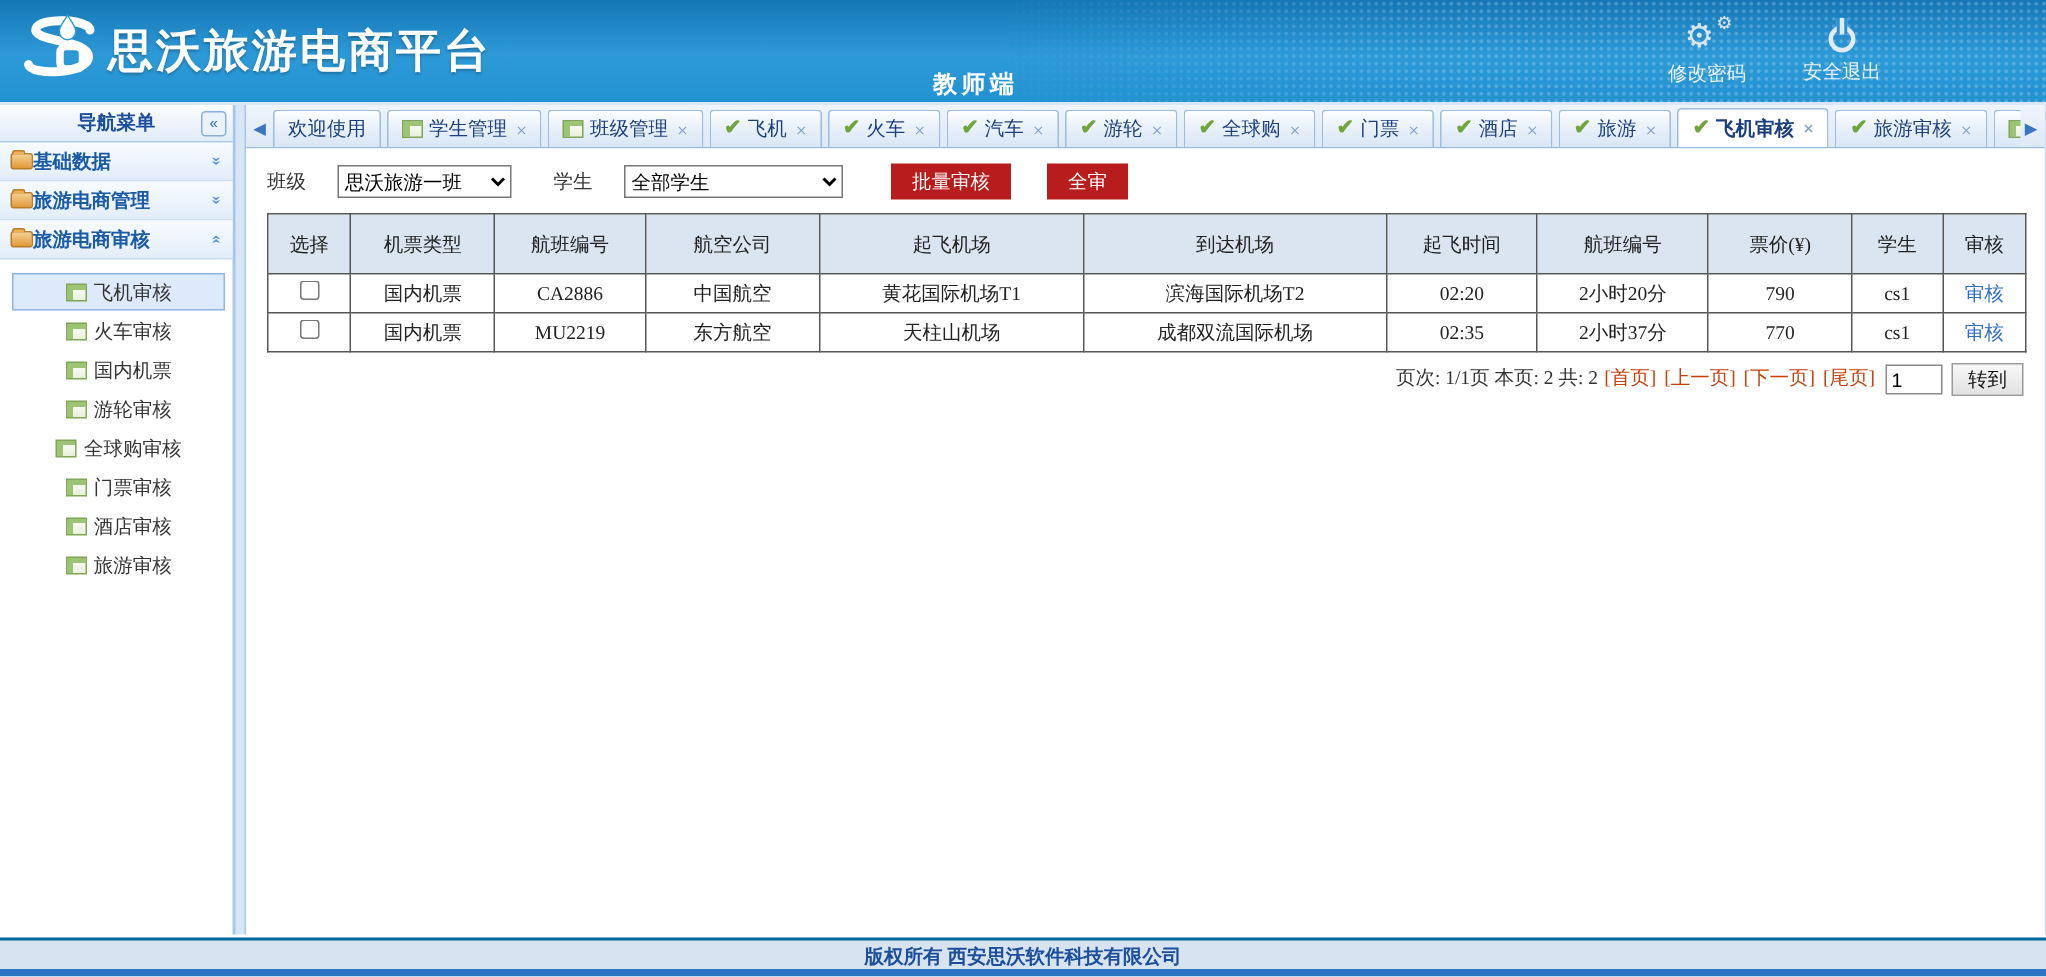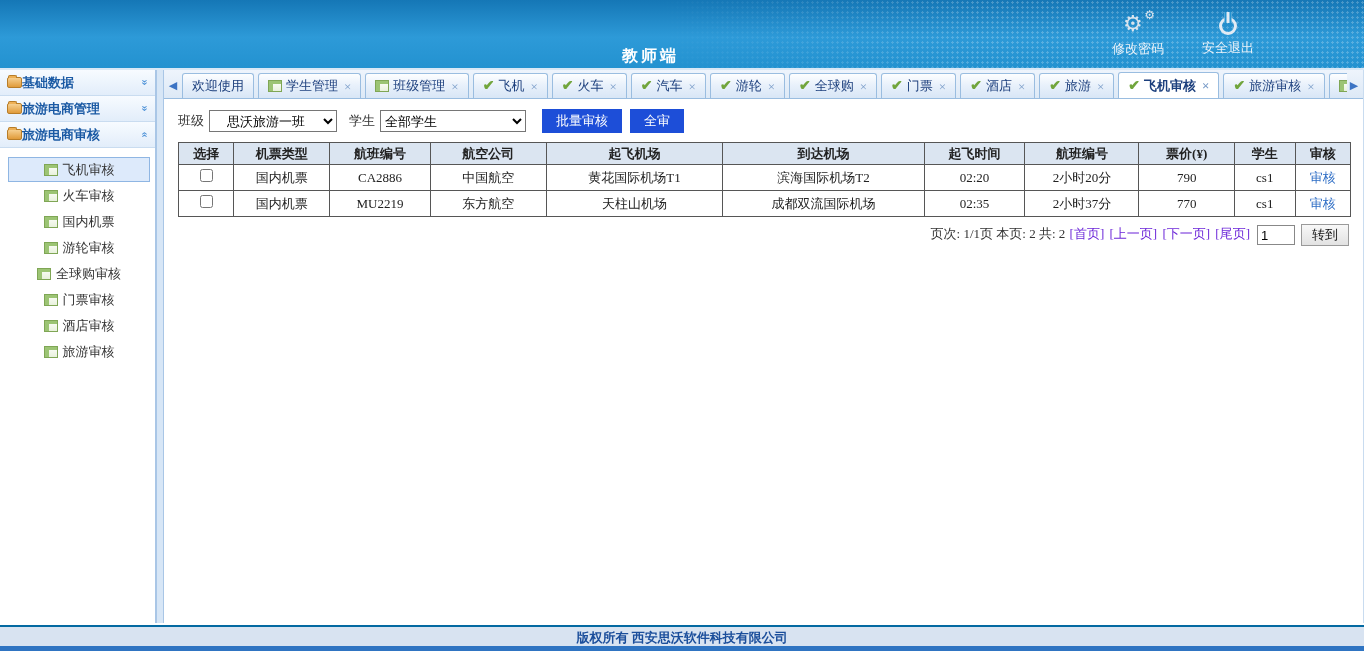--- a/index.html
+++ b/index.html
@@ -93,63 +93,73 @@
     border:1px solid #9abde0; border-bottom:none; border-radius:3px 3px 0 0;
     cursor:pointer; font-family:"Liberation Serif", serif; }
   .tab.active { background:#fff; font-weight:bold; height:27px;
     margin-bottom:-1px; border-bottom:1px solid #fff; z-index:2; }
   .check-icon { color:#71a53c; font-size:14px; font-weight:bold; line-height:1; }
   .tab-close { color:#7a9cc8; font-size:13px; margin-left:2px; line-height:1; }
 
   
   .panel { flex:1; background:#fff; overflow:hidden;
     font-family:"Liberation Serif", serif; }
-  .filter-row { display:flex; align-items:center; gap:4px;
+  .filter-row { display:flex; align-items:center; gap:20px;
     padding:10px 0 0 14px; font-size:13px; color:#333; }
   .filter-row label { margin-right:1px; }
   .filter-row select { height:22px; font-size:13px; border:1px solid #767676;
     background:#fff; margin-right:8px; }
-  .sel-class { width:128px;padding-left:13px; }
+  .sel-class { width:116px; }
   .sel-student { width:146px; }
   .btn-primary { height:24px; padding:0 14px; margin-left:4px; border:none;
-    background:#1d4ed8; color:#fff; font-size:13px; cursor:pointer; }
+    background:#b91c1c; color:#fff; font-size:13px; cursor:pointer; }
 
   
   table.audit { border-collapse:collapse; table-layout:fixed;
     width:calc(100% - 26px); margin:9px 12px 0 14px; font-size:13px; color:#222; }
   table.audit th, table.audit td { border:1px solid #565656; text-align:center;
     overflow:hidden; white-space:nowrap; }
-  table.audit th { height:22px; background:#dbe5f1; font-weight:bold; }
+  table.audit th { height:40px; background:#dbe5f1; font-weight:normal; }
   table.audit td { height:26px; background:#fff; }
   .audit-link { color:#2d6dc5; text-decoration:none; cursor:pointer; }
   td input[type=checkbox] { width:13px; height:13px; }
 
   
   .pager { text-align:right; margin:7px 14px 0 0; font-size:13px; color:#333; }
-  .pager a { color:#6d28d9; text-decoration:none; cursor:pointer; margin:0 1px; }
+  .pager a { color:#c2410c; text-decoration:none; cursor:pointer; margin:0 1px; }
   .page-input { width:38px; height:20px; border:1px solid #888; font-size:13px;
     padding:0 3px; margin:0 6px 0 6px; vertical-align:middle; }
   .goto-btn { height:22px; padding:0 10px; font-size:13px; color:#111;
     background:linear-gradient(#f8f8f8,#e2e2e2); border:1px solid #9a9a9a;
     cursor:pointer; vertical-align:middle; }
 
   
   footer { position:absolute; left:0; bottom:0; width:100%; }
   .footer-text { height:21px; line-height:21px; text-align:center;
     background:#d8e3f1; border-top:2px solid #0369a1; font-size:13px;
     font-weight:bold; color:#1b4e9b; font-family:"Liberation Serif", serif; }
   .footer-bar { height:5px; background:#2f74c2; }
 </style>
 </head>
 <body>
 
 <div class="app">
 
   <header class="topbar">
     <div class="map-dots"></div>
+    <div class="logo">
+      <span>
+        <svg width="52" height="48" viewBox="0 0 52 48">
+          <path d="M46 12 C46 5 13 3 10 11 C7 20 45 18 45 30 C45 41 7 43 5 35" stroke="#ffffff" stroke-width="6" fill="none" stroke-linecap="round"></path>
+          <rect x="26" y="23" width="15" height="15" rx="4" fill="none" stroke="#ffffff" stroke-width="5"></rect>
+          <path d="M31 2 C28 7.5 25.5 9.5 25.5 13 A5.5 5.5 0 0 0 36.5 13 C36.5 9.5 34 7.5 31 2 Z" fill="#ffffff" stroke="#2d9ad8" stroke-width="1"></path>
+        </svg>
+      </span>
+      <span class="logo-text">思沃旅游电商平台</span>
+    </div>
     <div class="role">教师端</div>
     <div class="top-actions">
       <div class="top-action">
         <span class="gear-wrap">
           <span class="gear-big">⚙</span>
           <span class="gear-small">⚙</span>
         </span>
         <span>修改密码</span>
       </div>
       <div class="top-action">
@@ -157,20 +167,24 @@
             <i></i>
           </span>
         <span>安全退出</span>
       </div>
     </div>
   </header>
 
   <div class="main">
 
     <aside class="sidebar">
+      <div class="nav-head">
+        <span>导航菜单</span>
+        <button class="collapse-btn">«</button>
+      </div>
       <div id="nav-body">
           <div class="nav-section">
             <span class="folder-icon"></span>
             <span class="sec-label">基础数据</span>
             <span class="chev down">»</span>
           </div>
           <div class="nav-section">
             <span class="folder-icon"></span>
             <span class="sec-label">旅游电商管理</span>
             <span class="chev down">»</span>

